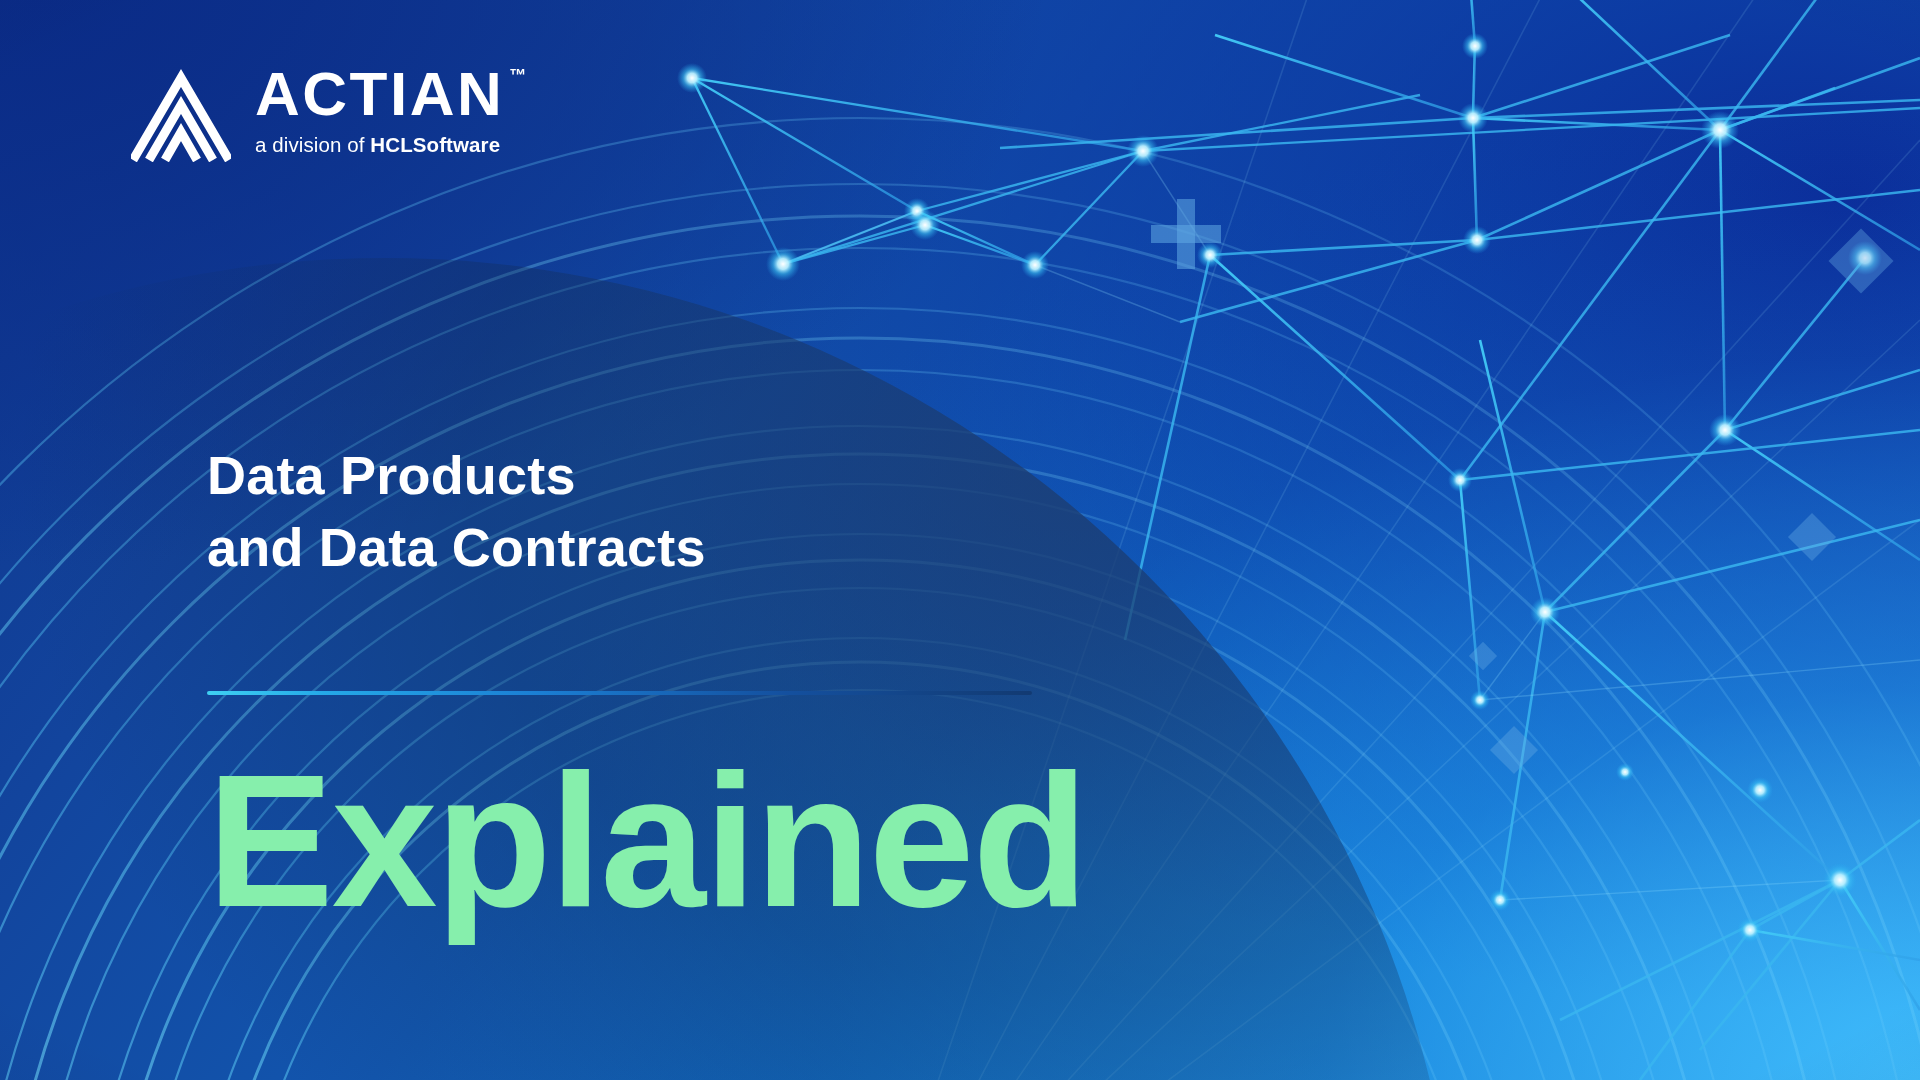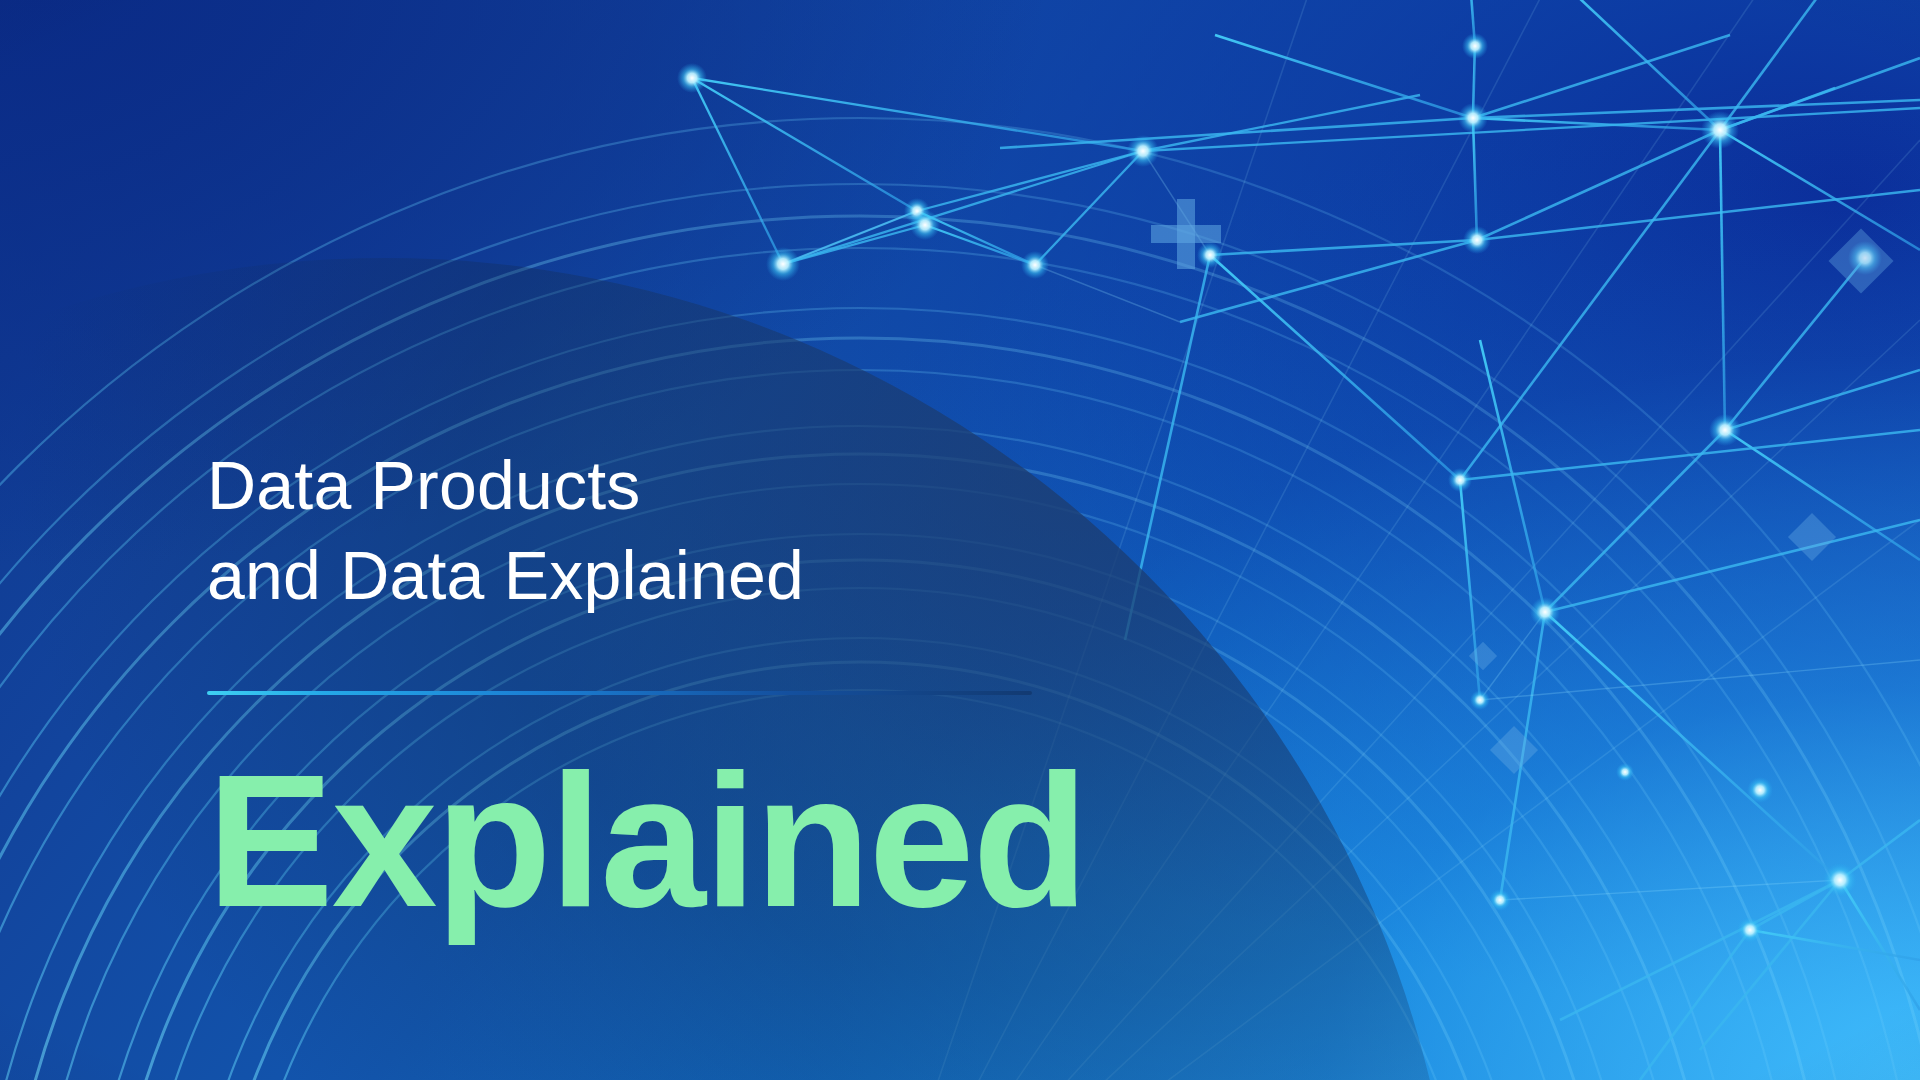--- a/index.html
+++ b/index.html
@@ -108,22 +108,22 @@
   .tagline b { font-weight: 700; }
 
   
   .title-block {
     position: absolute;
     left: 207px;
     top: 440px;
   }
   .title-line {
     color: #ffffff;
-    font-size: 68px;
-    font-weight: 400;
+    font-size: 54px;
+    font-weight: 700;
     letter-spacing: 0.2px;
     line-height: 1.33;
     white-space: nowrap;
   }
   .divider-wrap {
     position: absolute;
     left: 207px;
     top: 691px;
     width: 825px;
     height: 5px;
@@ -338,24 +338,44 @@
 
   <div class="plus"></div>
   <div class="diamond d1"></div>
   <div class="diamond d2"></div>
   <div class="diamond d3"></div>
   <div class="diamond d4"></div>
 
   <div class="dark-circle"></div>
   <div class="dark-circle-tint"></div>
 
+  <div class="logo-block">
+    <svg class="logo-mark" viewBox="0 0 100 100" aria-hidden="true">
+      <g fill="none" stroke="#ffffff" stroke-width="9" stroke-linecap="butt">
+        <polyline points="2,98 50,16 98,98"></polyline>
+      </g>
+      <g fill="none" stroke="#ffffff" stroke-width="9">
+        <polyline points="18,98 50,43 82,98"></polyline>
+      </g>
+      <g fill="none" stroke="#ffffff" stroke-width="9">
+        <polyline points="34,98 50,70 66,98"></polyline>
+      </g>
+    </svg>
+    <div class="logo-text-wrap">
+      <div class="wordmark-row">
+        <span class="wordmark">ACTIAN</span>
+        <span class="wordmark-tm">™</span>
+      </div>
+      <div class="tagline"><span>a division of </span><b>HCLSoftware</b></div>
+    </div>
+  </div>
 
   <div class="title-block">
     <div class="title-line">Data Products</div>
-    <div class="title-line">and Data Explained</div>
+    <div class="title-line">and Data Contracts</div>
   </div>
 
   <div class="divider-wrap">
     <div class="divider"></div>
   </div>
 
   <div class="headline">Explained</div>
 
 </div>
 

